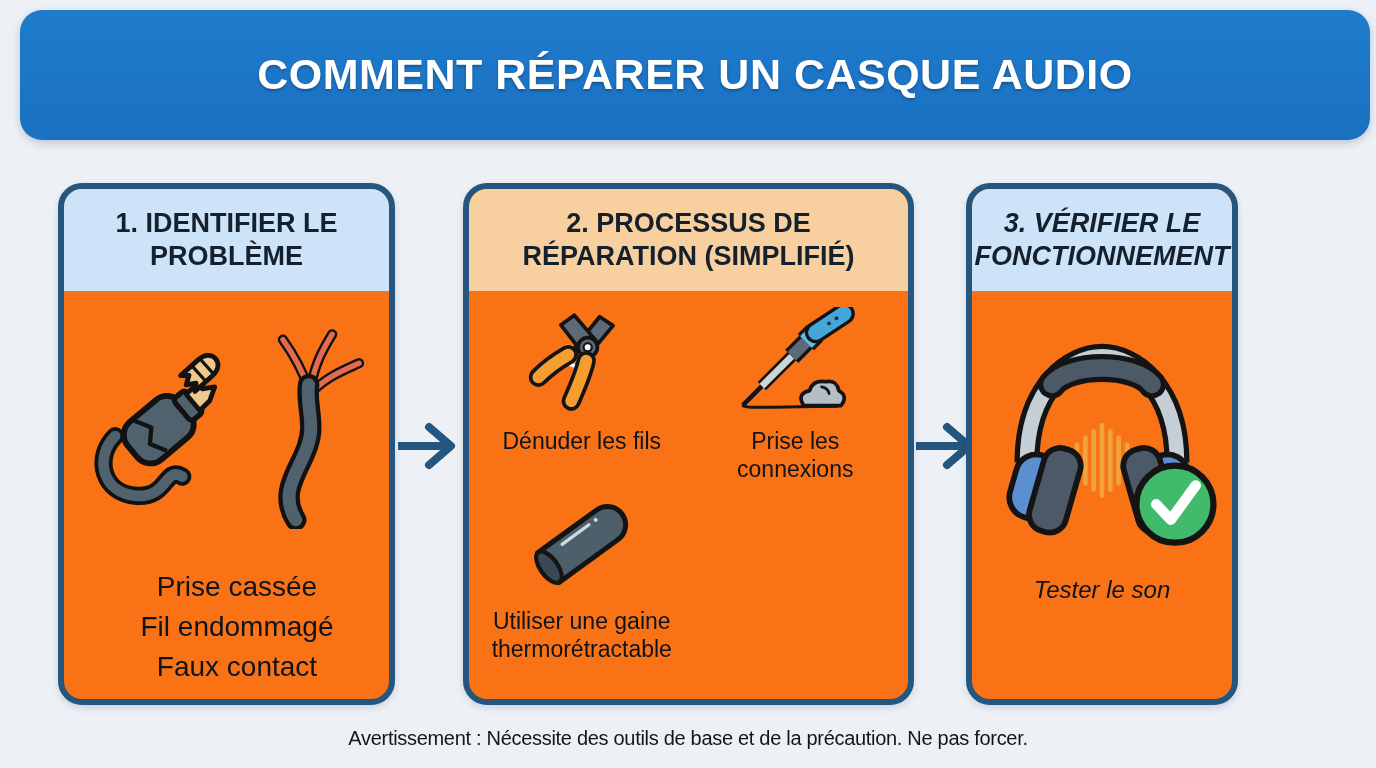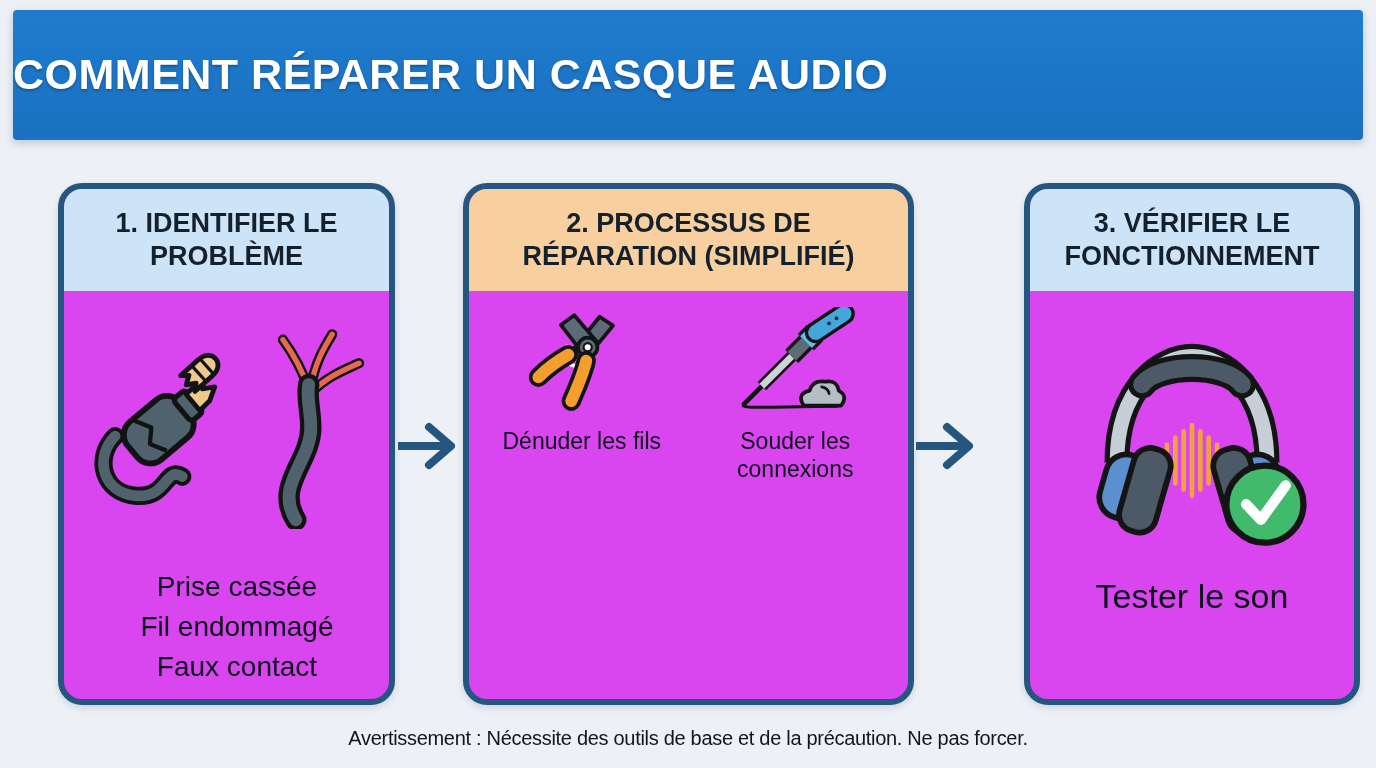--- a/index.html
+++ b/index.html
@@ -3,61 +3,61 @@
 <meta charset="utf-8">
 <style>
   html,body{margin:0;padding:0;}
   body{
     width:1376px;height:768px;position:relative;overflow:hidden;
     background:#edf1f6;
     font-family:"Liberation Sans",sans-serif;
   }
   
   .banner{
-    position:absolute;left:13px;top:10px;width:1350px;height:130px;
+    position:absolute;left:20px;top:10px;width:1350px;height:130px;
     background:linear-gradient(180deg,#1f7ccd 0%,#1a70c1 100%);
-    border-radius:4px;
-    display:flex;align-items:center;justify-content:flex-start;text-align:center;
+    border-radius:22px;
+    display:flex;align-items:center;justify-content:center;text-align:center;
     box-shadow:0 3px 8px rgba(15,40,80,.22);
   }
   .banner-title{
     color:#ffffff;font-weight:800;font-size:43px;line-height:1.2;
     letter-spacing:.5px;text-shadow:0 2px 3px rgba(0,0,0,.28);
   }
   .banner-title span{display:block;}
   
   .panel{
-    position:absolute;top:183px;height:522px;background:#d946ef;
+    position:absolute;top:183px;height:522px;background:#f97316;
     border:6px solid #24567f;border-radius:24px;box-sizing:border-box;
     overflow:hidden;box-shadow:0 3px 7px rgba(20,50,90,.15);
   }
   #panel1{left:58px;width:337px;}
   #panel2{left:463px;width:451px;}
-  #panel3{left:1024px;width:336px;}
+  #panel3{left:966px;width:272px;font-style:italic;}
   .panel-header{
     display:flex;align-items:center;justify-content:center;text-align:center;
     font-weight:800;font-size:27px;line-height:1.22;color:#14202c;
     height:102px;box-sizing:border-box;padding:6px 16px;
   }
   .hdr-blue{background:#cde4f8;}
   .hdr-orange{background:#f8cf9e;}
   
   .p1-icons{display:flex;justify-content:center;align-items:flex-end;gap:14px;margin-top:26px;height:212px;}
   .p1-text{margin-top:38px;text-align:center;font-size:28px;line-height:1.42;color:#0d141c;padding-left:21px;}
   
   .steps{display:grid;grid-template-columns:1fr 1fr;padding:16px 6px 0 6px;row-gap:4px;}
   .step{display:flex;flex-direction:column;align-items:center;}
   .step svg{height:112px;}
   .step-label{font-size:23px;line-height:1.22;color:#0d141c;text-align:center;margin-top:8px;}
   .w-narrow{max-width:140px;}
   .w-mid{max-width:175px;}
   .w-wide{max-width:215px;}
   
   .p3-icon{display:flex;justify-content:center;margin-top:32px;height:228px;}
-  .p3-text{margin-top:22px;text-align:center;font-size:34px;line-height:1.4;color:#0d141c;}
+  .p3-text{margin-top:22px;text-align:center;font-size:24px;line-height:1.4;color:#0d141c;}
   
   .flow-arrow{position:absolute;top:414px;width:66px;height:64px;}
   #arrow1{left:396px;}
   #arrow2{left:914px;}
   
   .footer{
     position:absolute;left:0;top:727px;width:100%;text-align:center;
     font-size:20px;color:#10161d;letter-spacing:-.3px;
   }
 </style>
@@ -146,24 +146,35 @@
         <path d="M80 66 L102 44" fill="none" stroke="#5c6b77" stroke-width="16"></path>
         <path d="M99 47 L111 35" fill="none" stroke="#141414" stroke-width="31"></path>
         <path d="M99 47 L111 35" fill="none" stroke="#62bce4" stroke-width="22"></path>
         <path d="M112 34 L150 9" fill="none" stroke="#141414" stroke-width="29" stroke-linecap="round"></path>
         <path d="M112 34 L150 9" fill="none" stroke="#45a7d9" stroke-width="20" stroke-linecap="round"></path>
         <circle cx="130" cy="22" r="2.6" fill="#183345"></circle>
         <circle cx="140" cy="15" r="2.6" fill="#183345"></circle>
         <path d="M96 132 q-10 -16 8 -20 q4 -15 21 -12 q15 -3 18 12 q13 7 3 20 z" fill="#b4bec5" stroke="#141414" stroke-width="5" stroke-linejoin="round"></path>
         <path d="M120 107 q9 2 10 9" fill="none" stroke="#141414" stroke-width="3.5" stroke-linecap="round"></path>
       </svg>
-      <div class="step-label w-mid">Souder les connexions</div>
+      <div class="step-label w-mid">Prise les connexions</div>
     </div>
 
 
+    <div class="step">
+      <svg viewBox="0 0 160 135">
+        <g transform="rotate(-36 80 67)">
+          <path d="M30 46 L118 46 A22 22 0 0 1 118 90 L30 90 Z" fill="#4e5f6c" stroke="#141414" stroke-width="6" stroke-linejoin="round"></path>
+          <ellipse cx="31" cy="68" rx="10.5" ry="22" fill="#3a4854" stroke="#141414" stroke-width="5"></ellipse>
+          <path d="M60 55 L100 55" fill="none" stroke="#e6edf2" stroke-width="4" stroke-linecap="round" opacity=".85"></path>
+          <circle cx="110" cy="55" r="2.4" fill="#e6edf2" opacity=".85"></circle>
+        </g>
+      </svg>
+      <div class="step-label w-wide">Utiliser une gaine thermorétractable</div>
+    </div>
   </div>
 </div>
 
 <svg class="flow-arrow" id="arrow2" viewBox="0 0 66 64">
   <path d="M2 32 H50" fill="none" stroke="#24567f" stroke-width="8"></path>
   <path d="M33 13 L55 32 L33 51" fill="none" stroke="#24567f" stroke-width="8" stroke-linecap="round" stroke-linejoin="round"></path>
 </svg>
 
 <div class="panel" id="panel3">
   <div class="panel-header hdr-blue">

